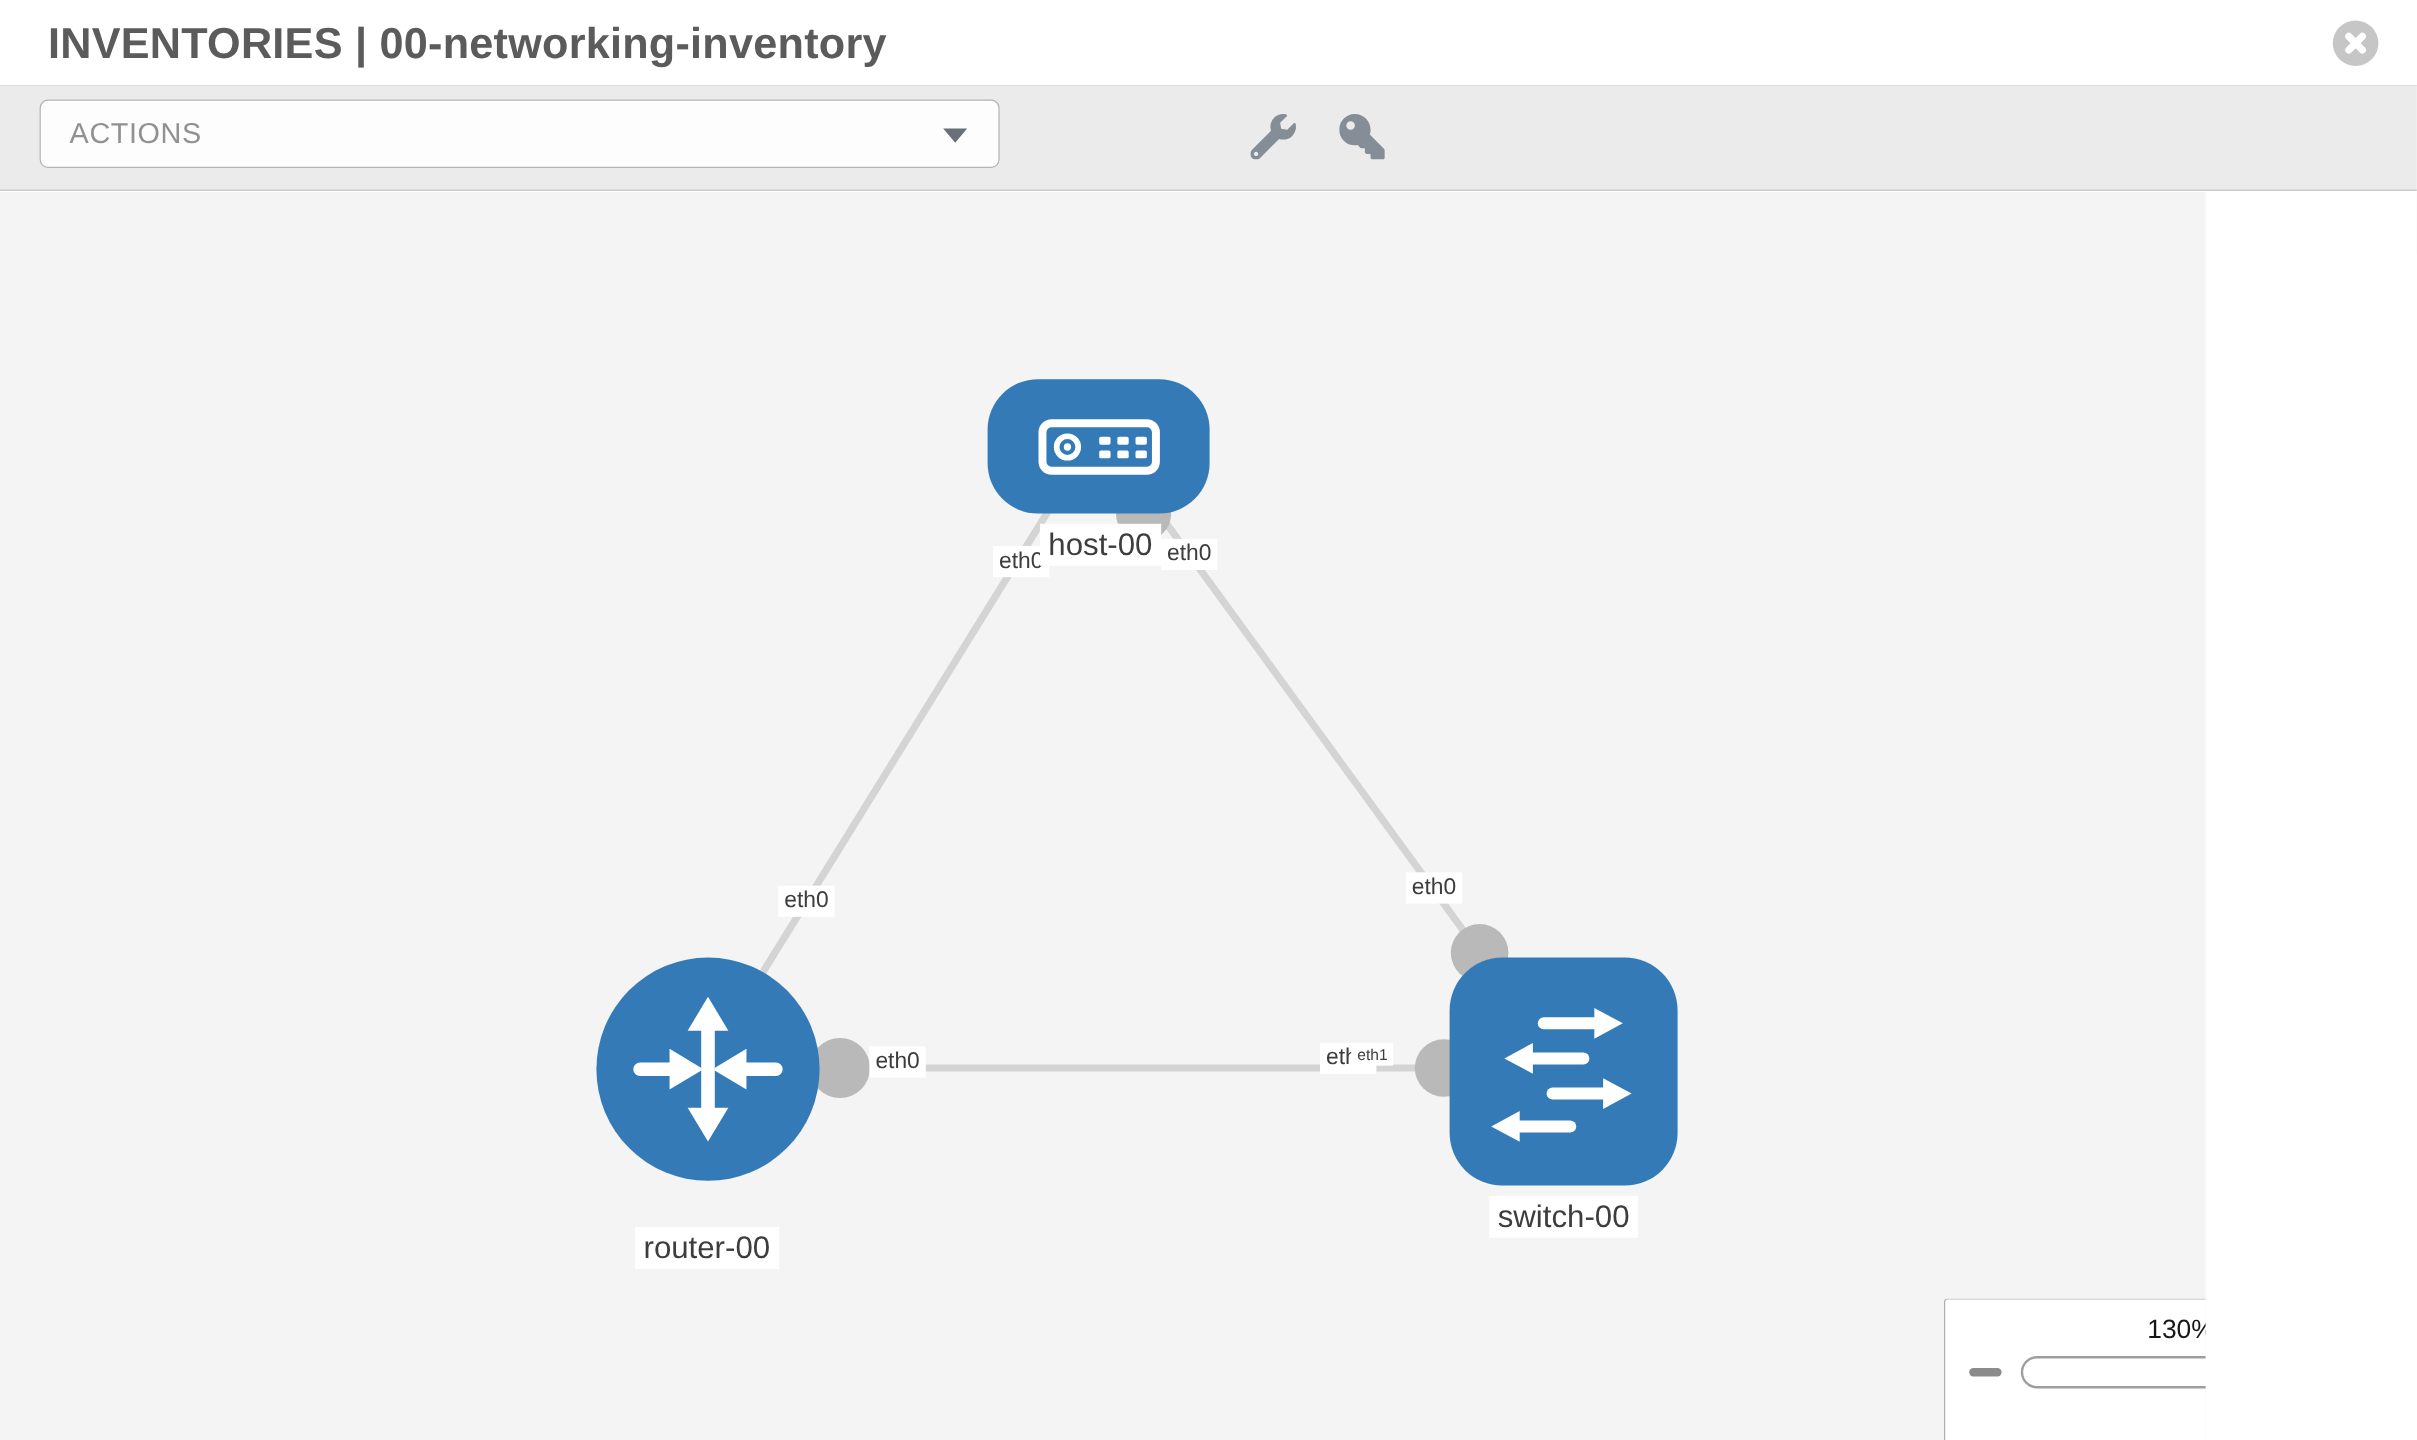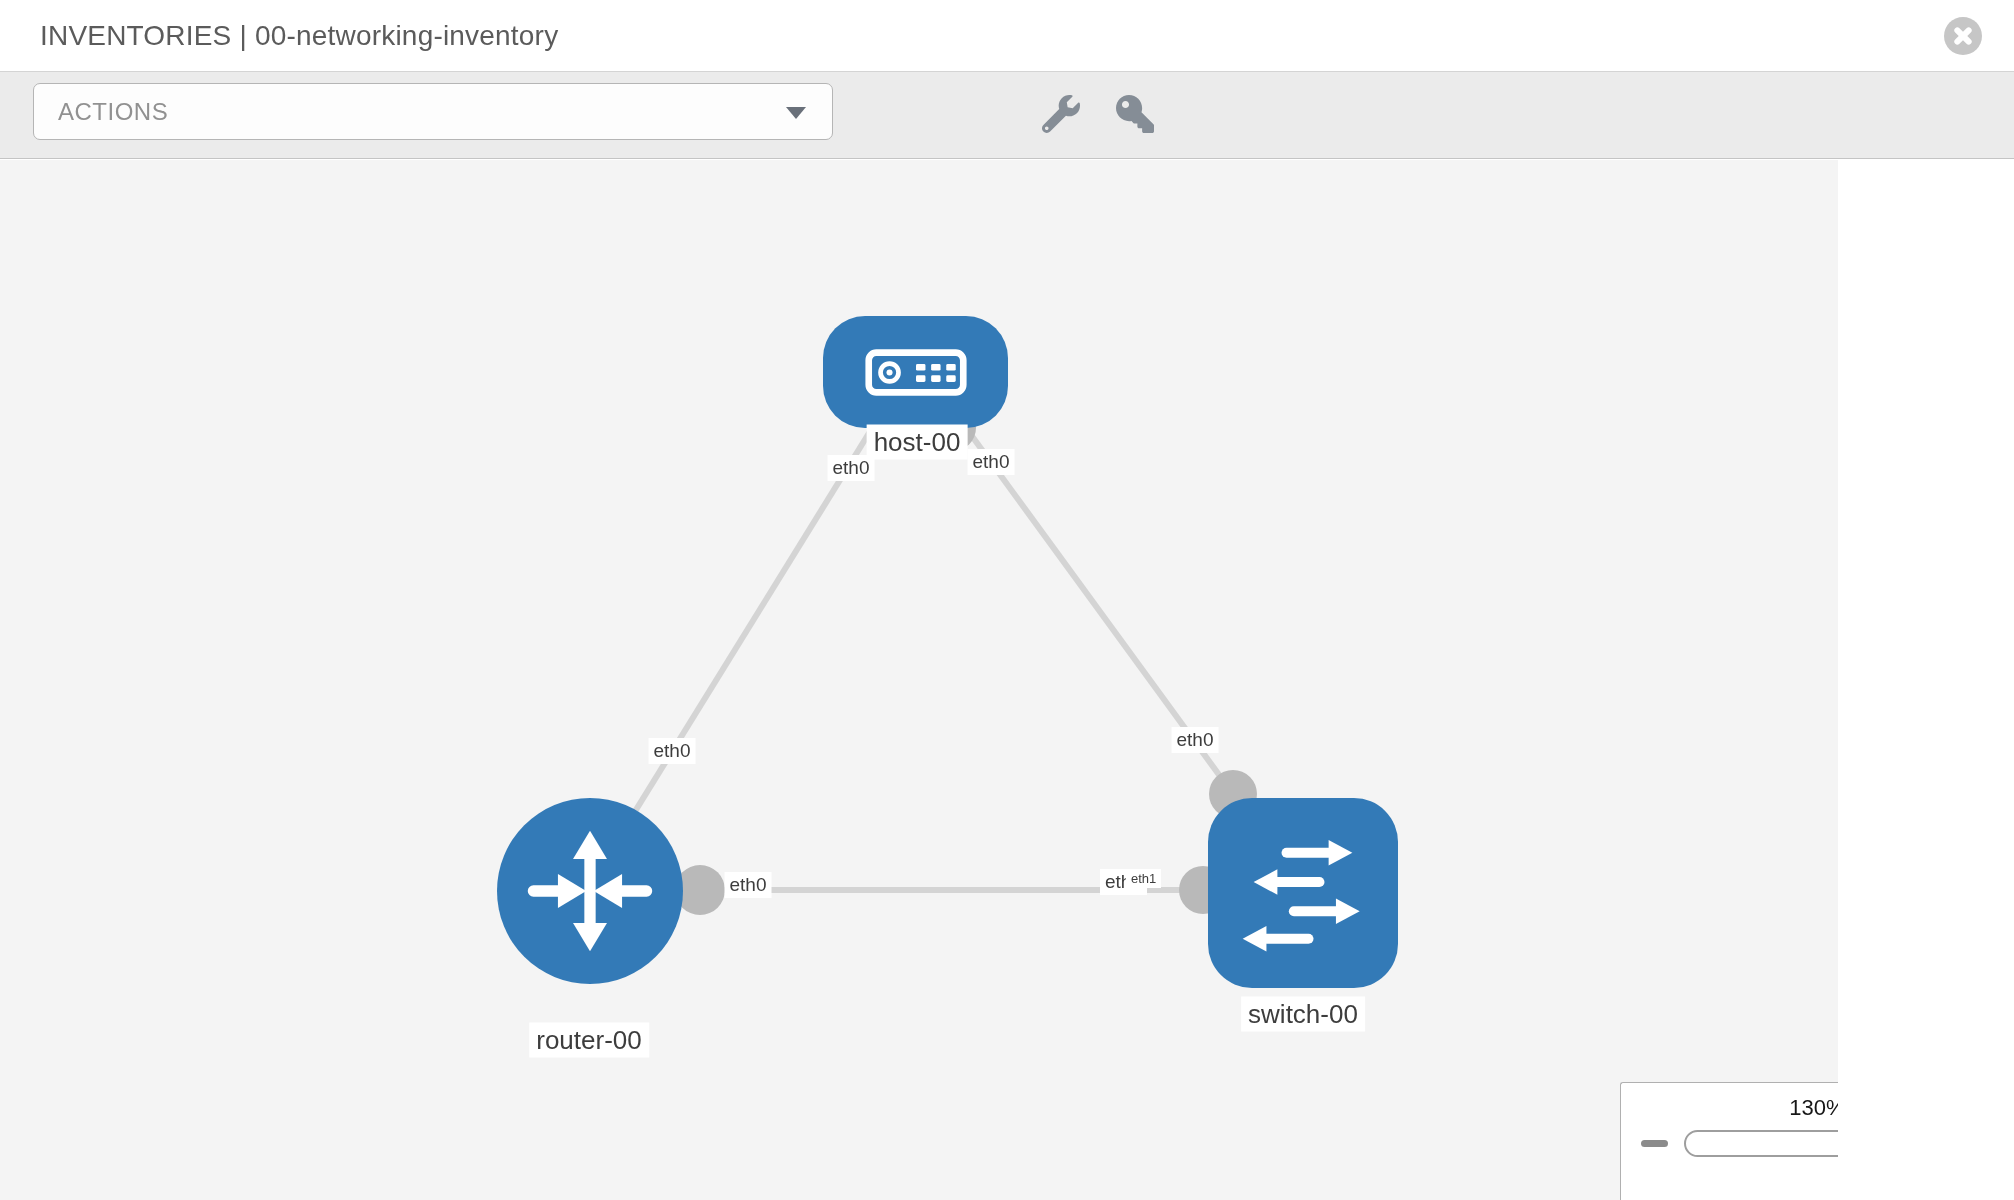--- a/index.html
+++ b/index.html
@@ -5,21 +5,21 @@
   html,body{margin:0;padding:0;}
   body{
     width:2014px;height:1200px;overflow:hidden;background:#fff;
     font-family:"Liberation Sans", sans-serif;
   }
   .app{position:relative;width:2014px;height:1200px;}
 
   
   .header{position:absolute;top:0;left:0;width:100%;height:71px;background:#fff;border-bottom:1px solid #d4d4d4;}
   .page-title{position:absolute;left:40px;top:50%;transform:translateY(-50%);margin:0;
-    font-size:28px;font-weight:normal;color:#5b5b5b;letter-spacing:.2px;white-space:nowrap;}
+    font-size:36px;font-weight:bold;color:#5b5b5b;letter-spacing:.2px;white-space:nowrap;}
   .close-btn{position:absolute;right:32px;top:17px;width:38px;height:38px;border-radius:50%;
     background:#c6c6c6;border:none;padding:0;cursor:pointer;}
   .close-btn .bar{position:absolute;left:8px;top:16px;width:22px;height:6px;background:#fff;border-radius:3px;}
   .close-btn .a{transform:rotate(45deg);}
   .close-btn .b{transform:rotate(-45deg);}
 
   
   .toolbar{position:absolute;top:72px;left:0;width:100%;height:87px;background:#ebebeb;
     border-bottom:1px solid #c4c4c4;box-sizing:border-box;}
   .select{position:absolute;top:11px;height:57px;background:#fdfdfd;border:1px solid #b5b5b5;
@@ -40,21 +40,21 @@
   svg.links{position:absolute;top:0;left:0;}
   .node{position:absolute;background:#337ab7;display:flex;align-items:center;justify-content:center;cursor:pointer;}
   .node.host{left:823px;top:156px;width:185px;height:112px;border-radius:42px;}
   .node.router{left:497px;top:638px;width:186px;height:186px;border-radius:50%;}
   .node.switch{left:1208px;top:638px;width:190px;height:190px;border-radius:44px;}
 
   .node-label{position:absolute;transform:translate(-50%,-50%);background:#fff;color:#3d3d3d;
     font-size:26px;padding:2px 7px;white-space:nowrap;z-index:6;}
   .eth-label{position:absolute;transform:translate(-50%,-50%);background:#fff;color:#3d3d3d;
     font-size:19px;padding:2px 5px;white-space:nowrap;z-index:5;}
-  .lbl-host{left:917px;top:282px;}
+  .lbl-host{left:917px;top:294px;}
   .lbl-router{left:589px;top:880px;}
   .lbl-switch{left:1303px;top:854px;}
   .eth-host-left{left:851px;top:308px;}
   .eth-host-right{left:991px;top:302px;}
   .eth-router-top{left:672px;top:591px;}
   .eth-switch-top{left:1195px;top:580px;}
   .eth-router-right{left:748px;top:725px;}
   .eth-switch-pair{position:absolute;left:1100px;top:709px;z-index:5;width:90px;height:28px;}
   .eth-switch-pair .under{position:absolute;left:0;top:0;background:#fff;color:#3d3d3d;font-size:19px;padding:2px 5px;}
   .eth-switch-pair .over{position:absolute;left:26px;top:0;background:#fff;color:#3d3d3d;font-size:13px;padding:2px 5px;}

